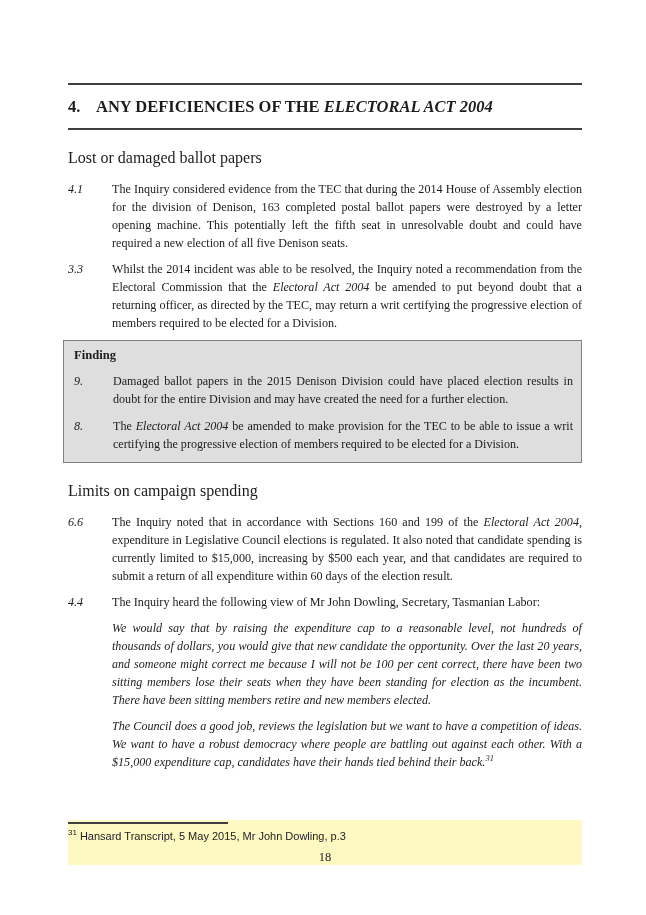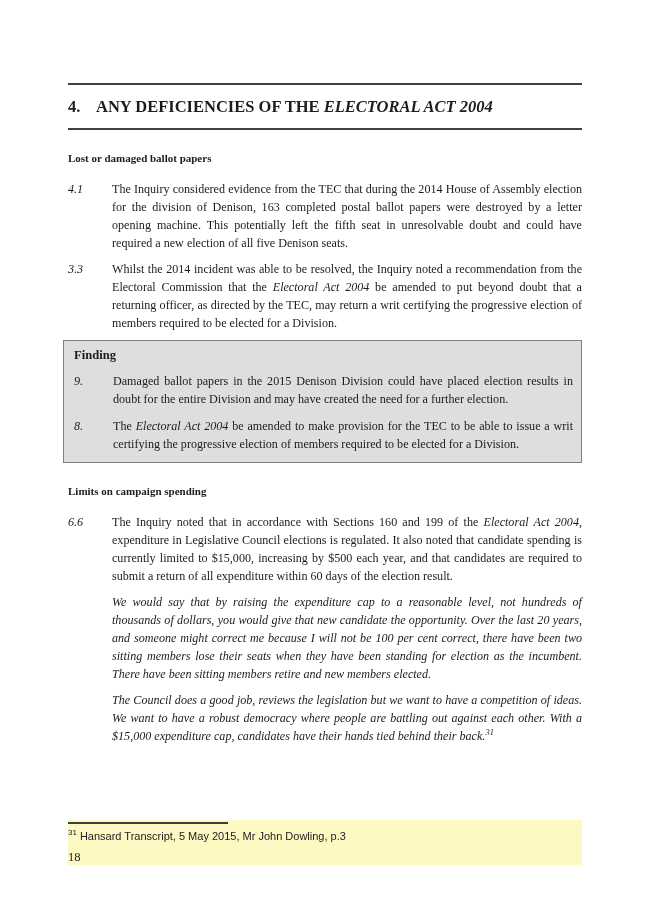--- a/index.html
+++ b/index.html
@@ -12,21 +12,21 @@
   }
   .content { position:absolute; left:68px; top:83px; width:514px; }
   .rule { border:none; border-top:2px solid var(--rule, #3f3f3f); margin:0; }
   .section-heading {
     display:flex; margin:11px 0 10px;
     font-size:16.5px; font-weight:bold; line-height:22px;
   }
   .sec-num { flex:none; width:28px; }
   .sec-title em { font-style:italic; }
   h2.sub {
-    font-size:11px; font-weight:bold; margin:19px 0 13px; line-height:18px;
+    font-size:16px; font-weight:normal; margin:19px 0 13px; line-height:18px;
   }
   .para { display:flex; margin:0 0 8px; font-size:12.1px; line-height:18px; }
   .pnum { flex:none; width:44px;font-style:italic; }
   .pbody { flex:1; text-align:justify; }
   .pbody em, .quote em { font-style:italic; }
   .finding-box {
     box-sizing:border-box; width:519px; margin:2px 0 0 -5px;
     background:var(--box_bg, #dedede);
     border:1px solid var(--box_border, #808080);
     padding:5px 8px 0 10px;
@@ -42,21 +42,21 @@
   .footer {
     position:absolute; left:68px; top:820px; width:514px;
     background:#fef9c3; padding-top:2px;
   }
   .footnote-rule { border:none; border-top:2px solid var(--rule, #3f3f3f); width:160px; margin:0 0 5px; }
   .footnote {
     font-family:"Liberation Sans","DejaVu Sans",sans-serif;
     font-size:11px; line-height:14px; color:#222222;
   }
   .footnote sup { font-size:8px; line-height:0; vertical-align:super; margin-right:3px; }
-  .page-number { font-size:12.5px; margin-top:7px; }
+  .page-number { text-align:center; font-size:12.5px; margin-top:7px; }
 </style>
 </head>
 <body>
 
 <div class="page">
   <div class="content">
 
     <hr class="rule">
 
     <div class="section-heading">
@@ -90,20 +90,24 @@
       </div>
     </div>
 
     <h2 class="sub">Limits on campaign spending</h2>
 
     <div class="para">
       <span class="pnum">6.6</span>
       <div class="pbody"><span>The Inquiry noted that in accordance with Sections 160 and 199 of the </span><em>Electoral Act 2004,</em><span> expenditure in Legislative Council elections is regulated.  It also noted that candidate spending is currently limited to $15,000, increasing by $500 each year, and that candidates are required to submit a return of all expenditure within 60 days of the election result.</span></div>
     </div>
 
+    <div class="para">
+      <span class="pnum">4.4</span>
+      <div class="pbody">The Inquiry heard the following view of Mr John Dowling, Secretary, Tasmanian Labor:</div>
+    </div>
 
     <div class="quote">We would say that by raising the expenditure cap to a reasonable level, not hundreds of thousands of dollars, you would give that new candidate the opportunity.  Over the last 20 years, and someone might correct me because I will not be 100 per cent correct, there have been two sitting members lose their seats when they have been standing for election as the incumbent.  There have been sitting members retire and new members elected.</div>
 
     <div class="quote"><span>The Council does a good job, reviews the legislation but we want to have a competition of ideas.  We want to have a robust democracy where people are battling out against each other.  With a $15,000 expenditure cap, candidates have their hands tied behind their back.</span><sup class="fnref">31</sup></div>
 
   </div>
 
   <div class="footer">
     <hr class="footnote-rule">
     <div class="footnote"><sup>31</sup><span>Hansard Transcript, 5 May 2015, Mr John Dowling, p.3</span></div>

